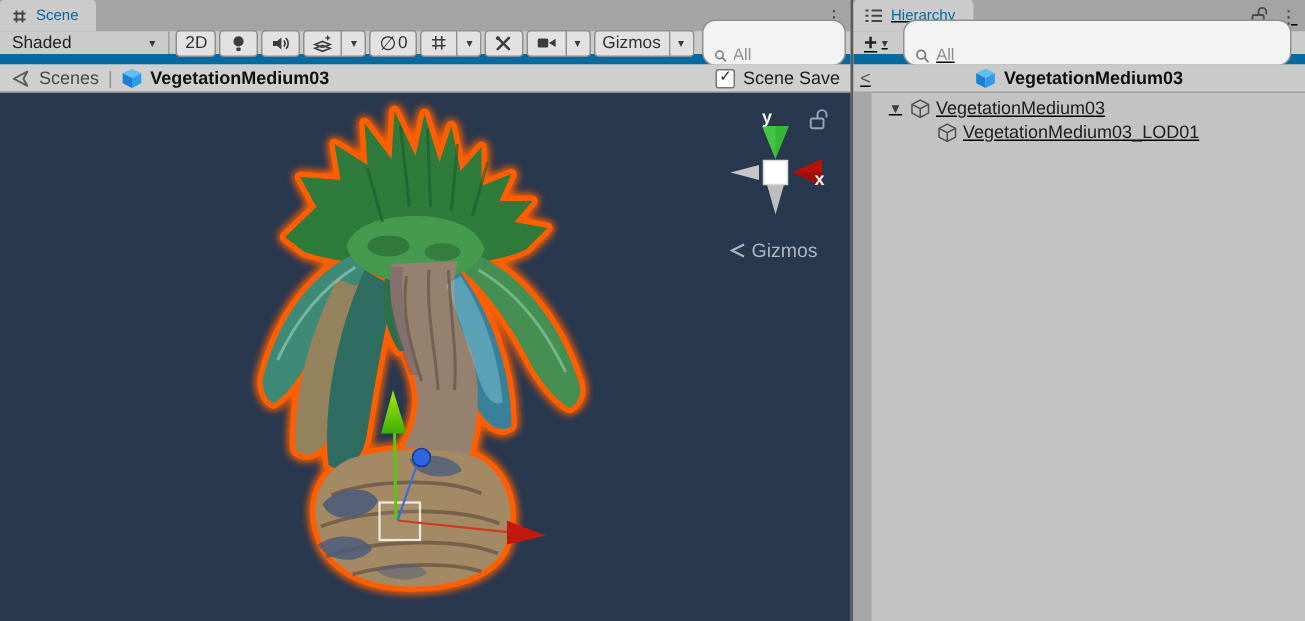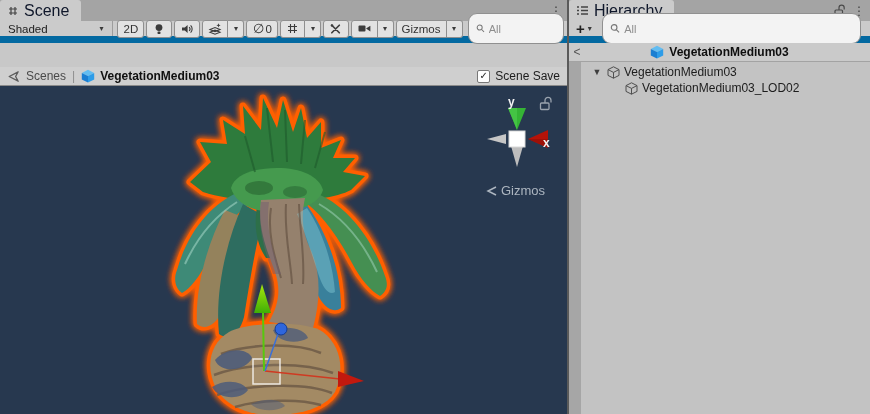--- a/index.html
+++ b/index.html
@@ -2,56 +2,56 @@
 <html><head>
 <meta charset="utf-8">
 <style>
   html,body{margin:0;padding:0;background:#888;}
   *{box-sizing:border-box;}
   .window{width:870px;height:414px;display:flex;font-family:"Liberation Sans",sans-serif;
     background:#c8c8c8;overflow:hidden;position:relative;}
   
   .tabbar{height:21px;background:#a4a4a4;display:flex;align-items:stretch;flex:none;}
   .tab{background:#cbcbcb;padding:0 12px 0 7px;display:flex;align-items:center;gap:5px;
-    font-size:16px;color:#0f172a;border-radius:3px 3px 0 0;}
+    font-size:10px;color:#0369a1;border-radius:3px 3px 0 0;}
   .tabbar-actions{margin-left:auto;display:flex;align-items:center;gap:7px;padding-right:5px;}
   .kebab{font-size:12px;color:#3c3c3c;line-height:1;}
   .toolbar{height:22px;background:#cbcbcb;border-bottom:7px solid #0369a1;display:flex;
     align-items:center;padding:0 3px;gap:2px;font-size:11.5px;color:#2d2d2d;flex:none;}
   .tb-btn{height:18px;background:#e2e2e2;border:1px solid #8f8f8f;border-radius:3px;
     display:flex;align-items:center;justify-content:center;padding:0 5px;gap:2px;color:#333;}
   .grp{display:flex;}
   .grp .tb-btn{border-radius:0;border-left-width:0;}
   .grp .tb-btn:first-child{border-radius:3px 0 0 3px;border-left-width:1px;justify-content:center;}
   .grp .tb-btn:last-child{border-radius:0 3px 3px 0;}
   .caret{font-size:8px;color:#3a3a3a;line-height:1;}
   .tb-sep{width:1px;height:15px;background:#9d9d9d;margin:0 2px;flex:none;}
   .search{height:31px;border:1px solid #909090;border-radius:9px;background:#f3f3f3;
-    display:flex;align-items:center;padding:0 7px;gap:4px;}
+    display:flex;align-items:flex-end;padding:0 7px;gap:4px;}
   .search input{border:none;background:transparent;outline:none;font-size:11px;color:#333;
     width:100%;padding:0;font-family:"Liberation Sans",sans-serif;}
   .search input::placeholder{color:#8d8d8d;}
   
   .panel-scene{width:567px;display:flex;flex-direction:column;flex:none;}
   .shaded-dd{width:112px;height:18px;display:flex;align-items:center;padding:0 5px;color:#222;}
   .shaded-dd .caret{margin-left:auto;}
   .crumbbar{height:19px;background:#cfcfcf;border-bottom:1px solid #8a8a8a;display:flex;
-    align-items:center;padding:0 7px;gap:6px;font-size:12px;color:#4a4a4a;flex:none;margin-top:24px;}
+    align-items:center;padding:0 7px;gap:6px;font-size:12px;color:#4a4a4a;flex:none;}
   .crumb-current{font-weight:bold;color:#101010;display:flex;align-items:center;gap:5px;}
   .crumb-sep{color:#8f8f8f;}
   .autosave{margin-left:auto;display:flex;align-items:center;gap:5px;color:#1d1d1d;}
   .checkbox{width:13px;height:13px;background:#fdfdfd;border:1px solid #777;border-radius:2px;
     display:flex;align-items:center;justify-content:center;font-size:10px;color:#222;line-height:1;}
   .viewport{flex:1;background:#27384f;position:relative;overflow:hidden;}
   .vp-label{position:absolute;color:#f2f2f2;font-size:12px;font-weight:600;}
   .persp{position:absolute;left:486px;top:97px;display:flex;align-items:center;gap:3px;
     color:#adb6c0;font-size:13px;}
   
   .splitter{width:2px;background:#5a5a5a;flex:none;}
-  .panel-hier{flex:1;display:flex;flex-direction:column;}
+  .panel-hier{flex:1;display:flex;flex-direction:column;text-decoration:underline;}
   .plus-btn{display:flex;align-items:center;gap:3px;padding:0 4px;color:#222;}
   .plus-glyph{font-size:15px;font-weight:bold;line-height:1;}
   .h-header{height:19px;background:#cacaca;border-bottom:1px solid #a3a3a3;display:flex;
     align-items:center;position:relative;font-size:12px;flex:none;}
   .back-btn{width:16px;text-align:center;color:#555;font-size:12px;}
   .h-title{position:absolute;left:0;right:0;display:flex;justify-content:center;
     align-items:center;gap:5px;font-weight:bold;color:#0e0e0e;pointer-events:none;}
   .h-body{flex:1;background:#c3c3c3;position:relative;padding:2px 0 0 12px;}
   .gutter{position:absolute;left:0;top:0;bottom:0;width:12px;background:#a6a6a6;}
   .h-row{height:16px;display:flex;align-items:center;font-size:12px;color:#1c1c1c;gap:4px;}
@@ -340,23 +340,23 @@
       <div class="h-row root">
         <span class="fold">▼</span>
         <svg width="13" height="13" viewBox="0 0 13 13">
           <polygon points="6.5,0.8 12,3.6 12,9.4 6.5,12.2 1,9.4 1,3.6" fill="none" stroke="#4f4f4f" stroke-width="1"></polygon>
           <path d="M1,3.6 L6.5,6.4 L12,3.6 M6.5,6.4 V12.2" fill="none" stroke="#4f4f4f" stroke-width="1"></path>
         </svg>
         <span>VegetationMedium03</span>
       </div>
 
 
-
       <div class="h-row child">
         <svg width="13" height="13" viewBox="0 0 13 13">
           <polygon points="6.5,0.8 12,3.6 12,9.4 6.5,12.2 1,9.4 1,3.6" fill="none" stroke="#4f4f4f" stroke-width="1"></polygon>
           <path d="M1,3.6 L6.5,6.4 L12,3.6 M6.5,6.4 V12.2" fill="none" stroke="#4f4f4f" stroke-width="1"></path>
         </svg>
-        <span>VegetationMedium03_LOD02</span>
-      </div>
+        <span>VegetationMedium03_LOD01</span>
+      </div>
+
     </div>
   </div>
 </div>
 
 </body></html>

